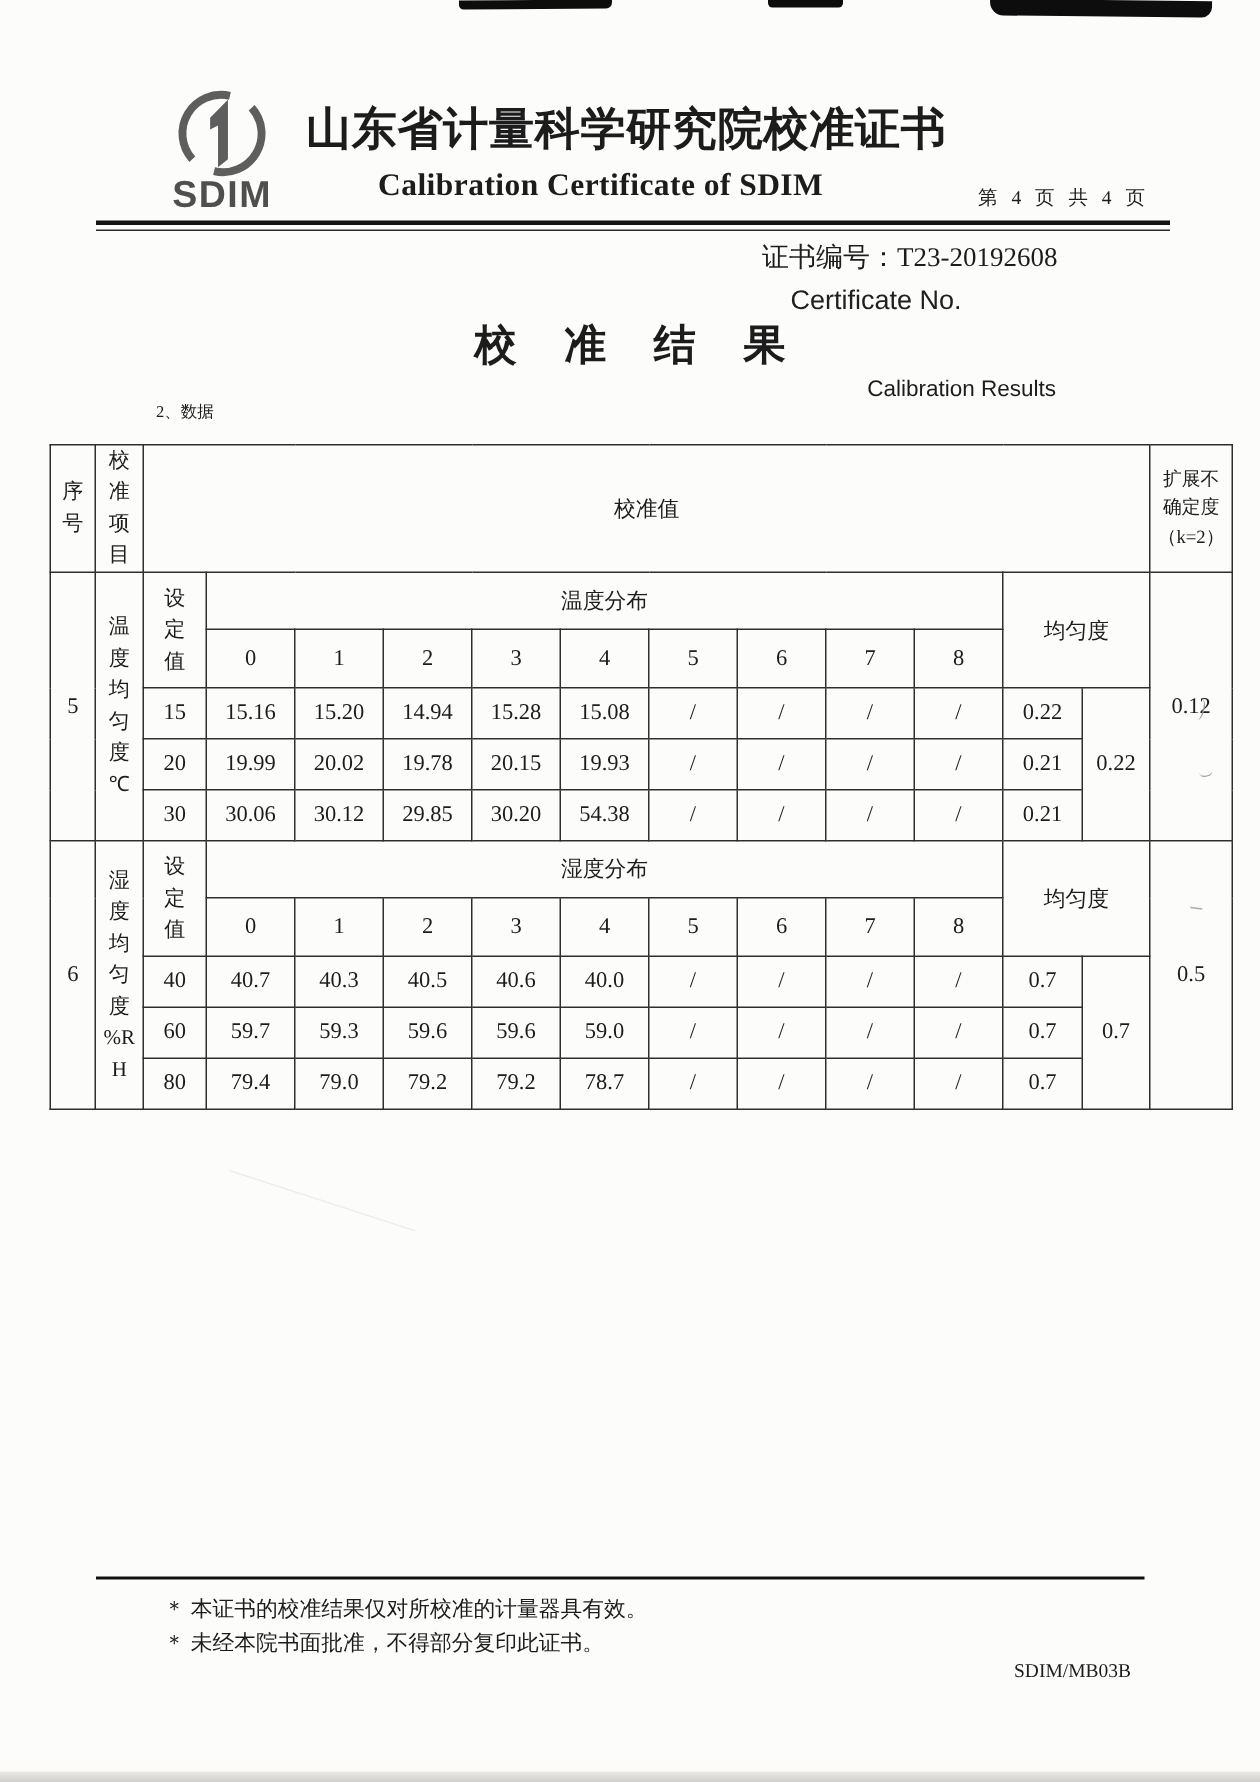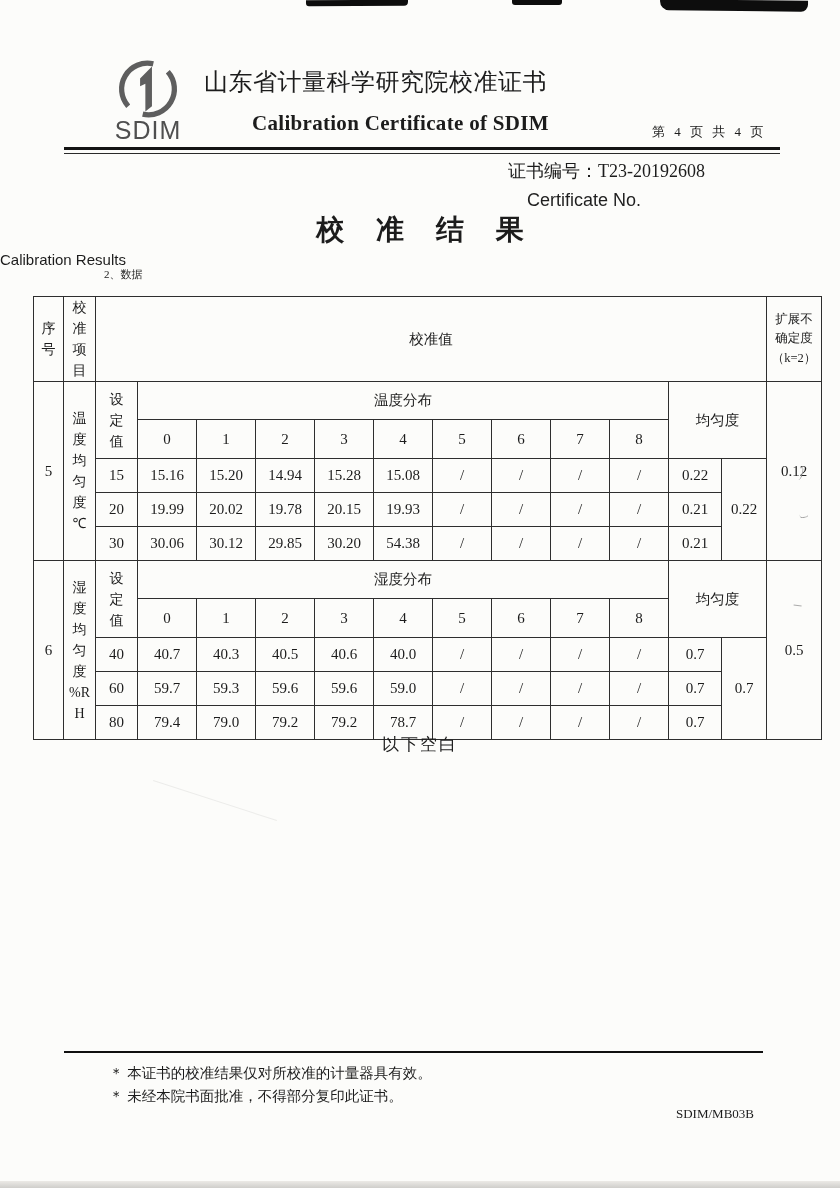--- a/index.html
+++ b/index.html
@@ -4,38 +4,38 @@
 <style>
   * { margin:0; padding:0; box-sizing:border-box; }
   body { background:#888; }
   .page { position:relative; width:840px; height:1188px; margin:0 auto;
           background:#fcfcfa; overflow:hidden; color:#1c1c1c;
           font-family:"Liberation Serif", serif; }
 
   
   .logo { position:absolute; left:96px; top:58px; width:104px; text-align:center; }
   .logo svg { width:66px; height:62px; display:block; margin:0 auto; }
-  .logo-text { font-family:"Liberation Sans", sans-serif; font-weight:normal;
+  .logo-text { font-family:"Liberation Sans", sans-serif; font-weight:bold;
                font-size:25px; color:#4f4f4f; letter-spacing:1px; line-height:0.85; }
-  .title-zh { position:absolute; left:204px; top:66px; font-size:24px; font-weight:normal;
+  .title-zh { position:absolute; left:204px; top:66px; font-size:30px; font-weight:bold;
               letter-spacing:0.5px; }
   .title-en { position:absolute; left:252px; top:111px; font-family:Liberation Serif, serif;
               font-weight:bold; font-size:21px; letter-spacing:0.3px; }
   .page-info { position:absolute; left:652px; top:123px; font-size:13px; letter-spacing:3px; }
   .rule-double { position:absolute; left:64px; top:147px; width:716px; height:7px;
                  border-top:3px solid #141414; border-bottom:1px solid #2a2a2a; }
 
   .cert-no { position:absolute; left:508px; top:159px; font-size:18px; }
   .cert-no-sub { position:absolute; left:527px; top:190px; font-family:"Liberation Sans", sans-serif;
                  font-size:18px; color:#1f1f1f; }
 
   .sec-title { position:absolute; left:0; top:211px; width:840px; text-align:center;
                font-size:28px; font-weight:bold; letter-spacing:12px;
                font-family:"Liberation Sans", sans-serif; text-indent:12px; }
-  .sec-sub { position:absolute; left:0; top:251px; width:704px; text-align:left;
+  .sec-sub { position:absolute; left:0; top:251px; width:704px; text-align:right;
              font-family:"Liberation Sans", sans-serif; font-size:15px; }
   .data-label { position:absolute; left:104px; top:267px; font-size:11px; }
 
   
   table.cal { position:absolute; left:33px; top:296px; width:789px;
               border-collapse:collapse; table-layout:fixed; font-size:15px; }
   table.cal td { border:1px solid #2e2e2e; text-align:center; vertical-align:middle;
                  padding:0; overflow:hidden; }
   .r-hd   { height:79px; }
   .r-dist { height:38px; }
@@ -267,21 +267,20 @@
       <td class="num">78.7</td>
       <td class="num">/</td>
       <td class="num">/</td>
       <td class="num">/</td>
       <td class="num">/</td>
       <td class="num">0.7</td>
     </tr>
   </tbody>
     </table>
 
-  <div class="below-blank">以下空白</div>
 
   <div class="pencil pq1"></div>
   <div class="pencil pq2"></div>
   <div class="pencil pq3"></div>
   <div class="crease"></div>
 
   <div class="rule-footer"></div>
   <div class="notes">
     <div>＊ 本证书的校准结果仅对所校准的计量器具有效。</div>
     <div>＊ 未经本院书面批准，不得部分复印此证书。</div>

